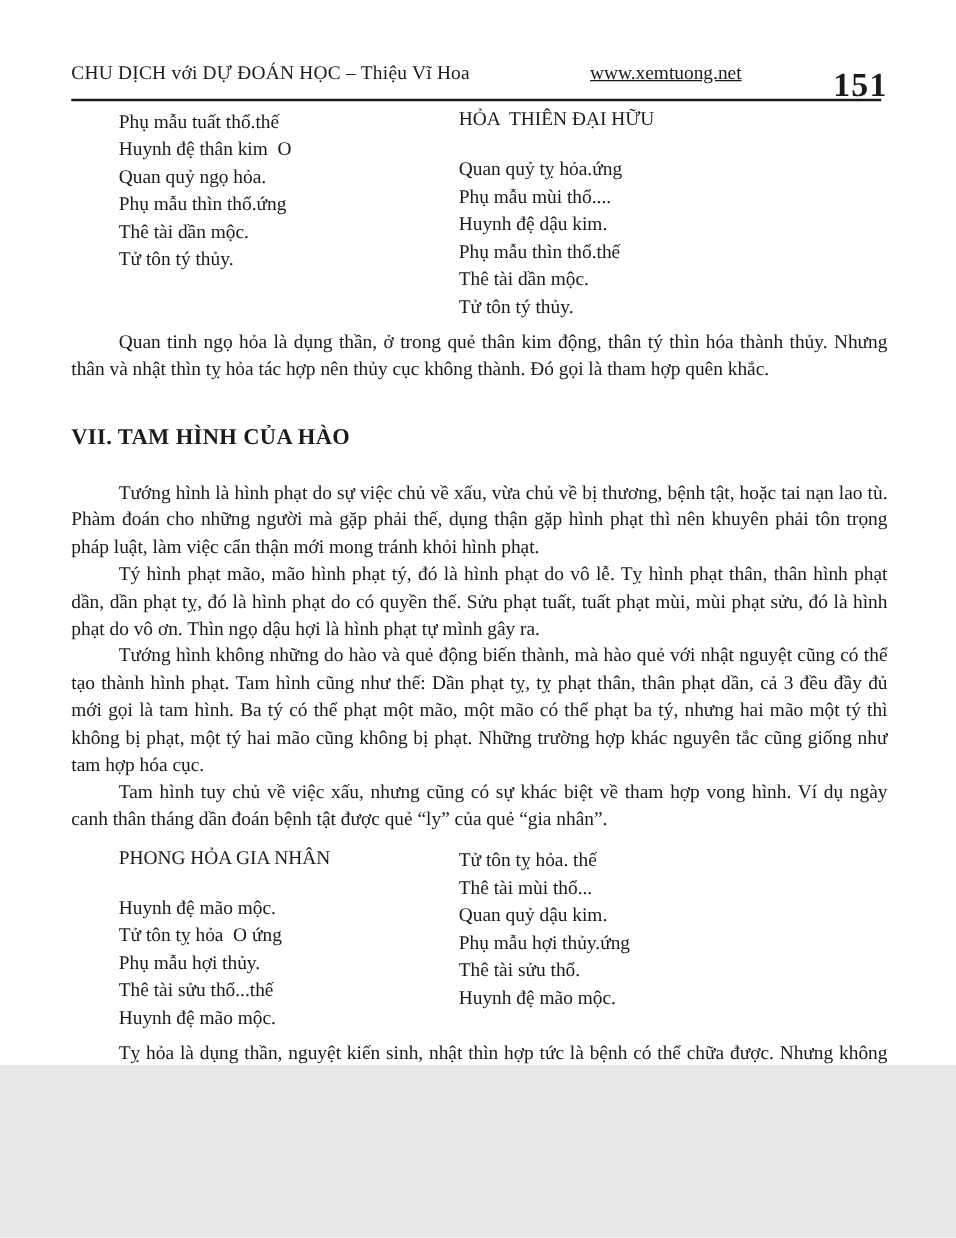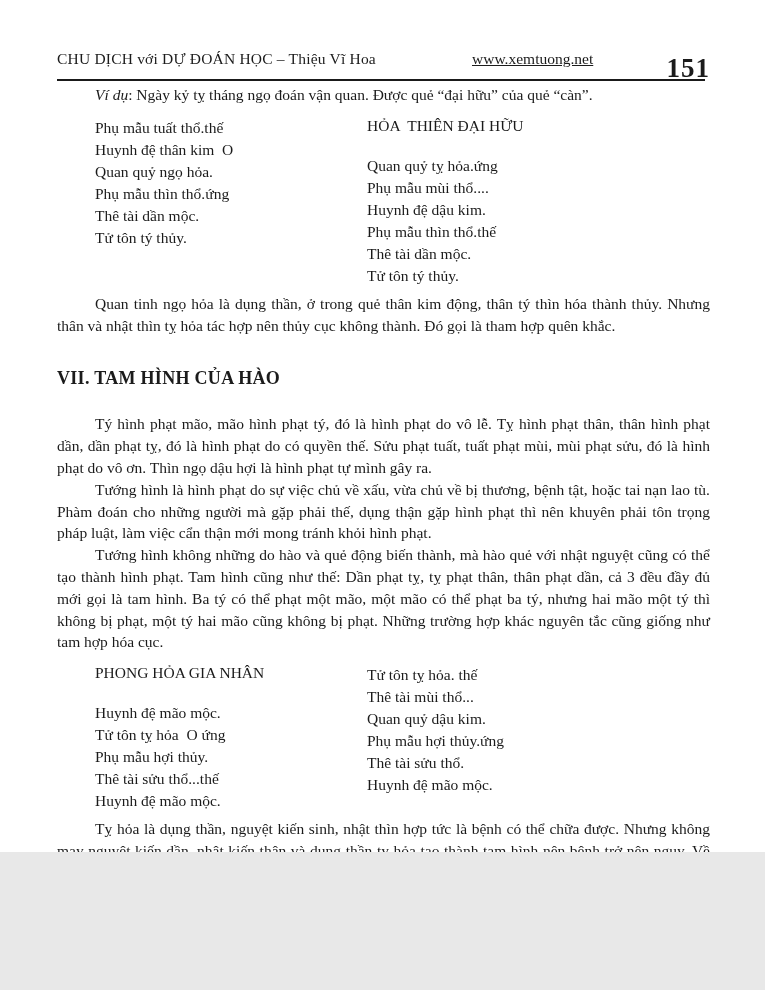--- a/index.html
+++ b/index.html
@@ -61,21 +61,20 @@
 
 <div class="page">
 
   <div class="header">
     <span class="header-title">CHU DỊCH với DỰ ĐOÁN HỌC – Thiệu Vĩ Hoa</span>
     <a class="header-link" href="#">www.xemtuong.net</a>
     <span class="header-page">151</span>
     <div class="header-rule"></div>
   </div>
 
-  <p class="para intro"><span class="italic">Ví dụ</span><span>: Ngày kỷ tỵ tháng  ngọ  đoán vận quan. Được quẻ “đại hữu” của quẻ “càn”.</span></p>
 
   <div class="hexblock">
     <div class="hex-col-left">
       <div class="hex-row">Phụ mẫu tuất thổ.thế</div>
       <div class="hex-row">Huynh đệ thân kim  O</div>
       <div class="hex-row">Quan quỷ ngọ hỏa.</div>
       <div class="hex-row">Phụ mẫu thìn thổ.ứng</div>
       <div class="hex-row">Thê tài dần mộc.</div>
       <div class="hex-row">Tử tôn tý thủy.</div>
     </div>
@@ -87,23 +86,24 @@
       <div class="hex-row">Phụ mẫu thìn thổ.thế</div>
       <div class="hex-row">Thê tài dần mộc.</div>
       <div class="hex-row">Tử tôn tý thủy.</div>
     </div>
   </div>
 
   <p class="para">Quan tinh ngọ hỏa là dụng thần, ở trong quẻ thân kim động, thân tý thìn hóa thành thủy. Nhưng thân và nhật thìn tỵ hỏa tác hợp nên thủy cục không thành. Đó gọi là tham hợp quên khắc.</p>
 
   <h2 class="section-heading">VII. TAM HÌNH CỦA HÀO</h2>
 
+  <p class="para">Tướng hình là hình phạt do sự việc chủ về xấu, vừa chủ về bị thương, bệnh tật, hoặc tai nạn lao tù. Phàm đoán cho những  người mà gặp phải thế, dụng thận gặp hình phạt thì nên khuyên phải tôn trọng pháp luật, làm việc cẩn thận mới mong tránh khỏi hình phạt.</p>
   <p class="para">Tý hình phạt mão, mão hình phạt tý, đó là hình phạt do vô lễ. Tỵ hình phạt thân, thân  hình phạt dần, dần phạt tỵ, đó là hình phạt do có quyền thế. Sửu phạt tuất, tuất phạt mùi, mùi phạt sửu, đó là hình phạt do vô ơn. Thìn ngọ dậu hợi là hình phạt tự mình gây ra.</p>
-  <p class="para">Tướng hình là hình phạt do sự việc chủ về xấu, vừa chủ về bị thương, bệnh tật, hoặc tai nạn lao tù. Phàm đoán cho những  người mà gặp phải thế, dụng thận gặp hình phạt thì nên khuyên phải tôn trọng pháp luật, làm việc cẩn thận mới mong tránh khỏi hình phạt.</p>
   <p class="para">Tướng hình không những do hào và quẻ động biến thành, mà hào quẻ với nhật nguyệt cũng có thể tạo thành hình phạt. Tam hình cũng như thế: Dần phạt tỵ, tỵ phạt thân, thân phạt dần, cả 3 đều đầy đủ mới gọi là tam hình. Ba tý có thể phạt một mão, một mão có thể phạt ba tý, nhưng hai mão một tý thì không bị phạt, một tý hai mão cũng không bị phạt. Những trường hợp khác nguyên tắc cũng giống như tam hợp hóa cục.</p>
+  <p class="para">Tam hình tuy chủ về việc xấu, nhưng cũng có sự khác biệt về tham hợp vong hình. Ví dụ ngày canh thân tháng dần đoán  bệnh tật được quẻ “ly” của quẻ “gia nhân”.</p>
 
   <div class="hexblock">
     <div class="hex-col-left">
       <div class="hex-title">PHONG HỎA GIA NHÂN</div>
       <div class="hex-row">Huynh đệ mão mộc.</div>
       <div class="hex-row">Tử tôn tỵ hỏa  O ứng</div>
       <div class="hex-row">Phụ mẫu hợi thủy.</div>
       <div class="hex-row">Thê tài sửu thổ...thế</div>
       <div class="hex-row">Huynh đệ mão mộc.</div>
     </div>

